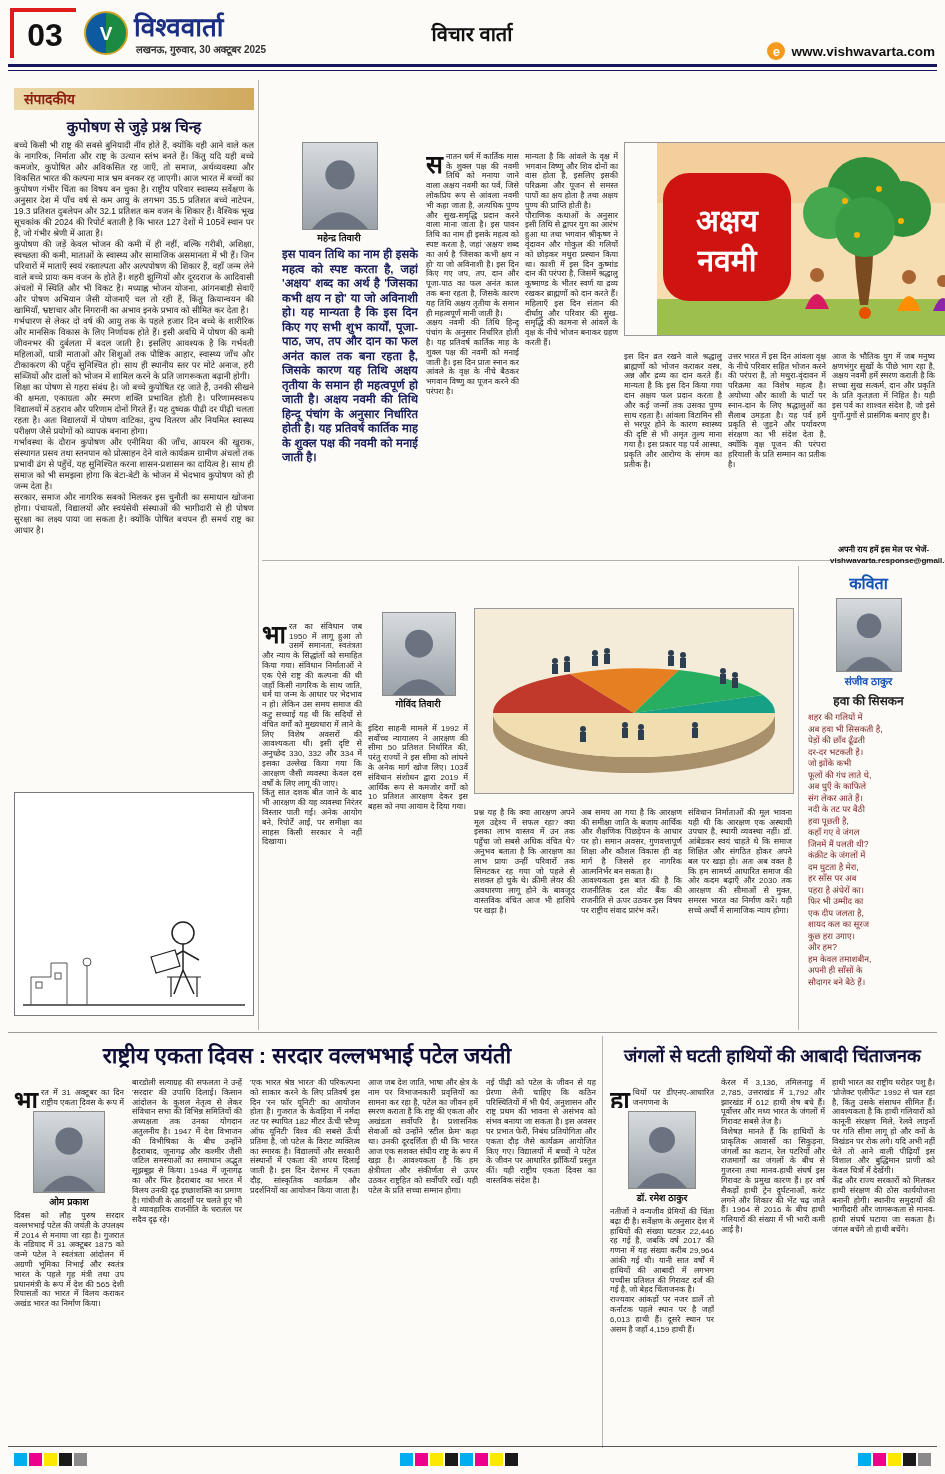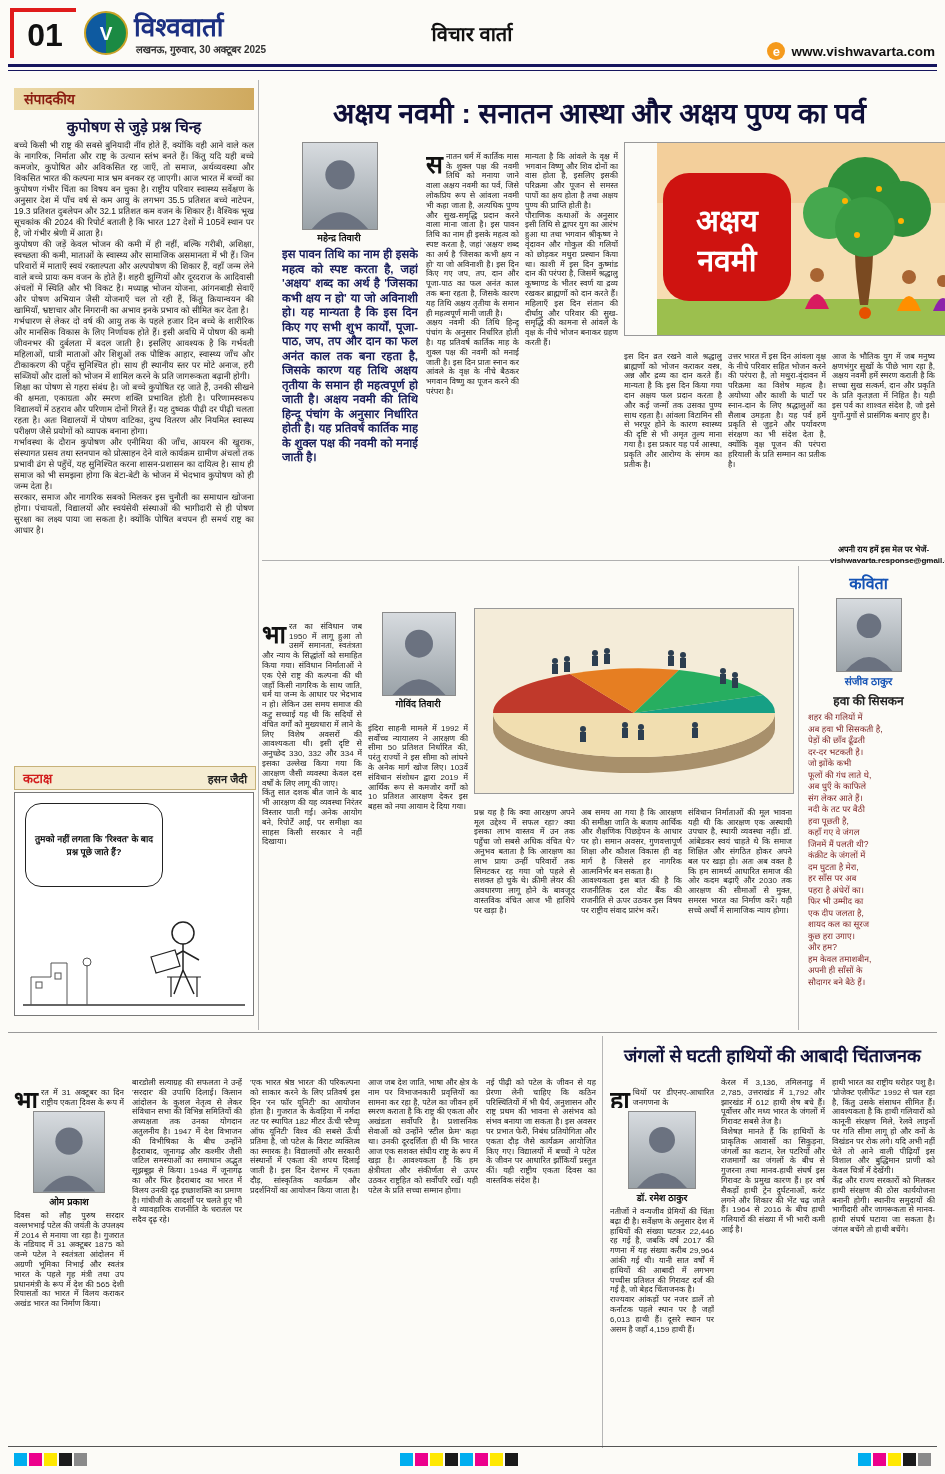--- a/index.html
+++ b/index.html
@@ -17,21 +17,21 @@
   .sw{display:inline-block;width:13px;height:13px;margin-right:2px;}
   .email{font-size:8px;font-weight:bold;color:#111;text-align:center;line-height:11px;}
   .email span{display:block;}
 </style>
 </head>
 <body>
 
 <div id="page">
 
   <div class="abs" style="left:10px;top:8px;width:62px;height:46px;border-left:4px solid #e01b1b;border-top:4px solid #e01b1b;display:flex;align-items:center;justify-content:center;">
-    <span style="font-size:32px;font-weight:bold;color:#111;">01</span>
+    <span style="font-size:32px;font-weight:bold;color:#111;">03</span>
   </div>
 
   <svg class="abs" style="left:84px;top:11px;" width="44" height="44" viewBox="0 0 44 44">
     <circle cx="22" cy="22" r="21" fill="#0e5aa0"></circle>
     <path d="M22 1 a21 21 0 0 1 0 42 z" fill="#1b8a43"></path>
     <circle cx="22" cy="22" r="21" fill="none" stroke="#c9a227" stroke-width="2"></circle>
     <text x="22" y="29" font-size="19" fill="#ffffff" text-anchor="middle" font-weight="bold">V</text>
   </svg>
 
   <div class="abs" style="left:134px;top:8px;font-size:26px;font-weight:bold;color:#1b2f82;">विश्ववार्ता</div>
@@ -56,43 +56,37 @@
 
   <div class="abs" style="left:14px;top:88px;width:230px;height:22px;background:linear-gradient(90deg,#ecd9a8,#cfa95e);color:#8a1c10;font-size:14px;font-weight:bold;line-height:22px;padding-left:10px;">संपादकीय</div>
   <div class="abs" style="left:14px;top:116px;width:240px;text-align:center;font-size:15px;font-weight:bold;color:#14143f;">कुपोषण से जुड़े प्रश्न चिन्ह</div>
   <div class="abs edtxt" style="left:14px;top:140px;width:240px;height:622px;">बच्चे किसी भी राष्ट्र की सबसे बुनियादी नींव होते हैं, क्योंकि वही आने वाले कल के नागरिक, निर्माता और राष्ट्र के उत्थान स्तंभ बनते हैं। किंतु यदि यही बच्चे कमजोर, कुपोषित और अविकसित रह जाएँ, तो समाज, अर्थव्यवस्था और विकसित भारत की कल्पना मात्र भ्रम बनकर रह जाएगी। आज भारत में बच्चों का कुपोषण गंभीर चिंता का विषय बन चुका है। राष्ट्रीय परिवार स्वास्थ्य सर्वेक्षण के अनुसार देश में पाँच वर्ष से कम आयु के लगभग 35.5 प्रतिशत बच्चे नाटेपन, 19.3 प्रतिशत दुबलेपन और 32.1 प्रतिशत कम वजन के शिकार हैं। वैश्विक भूख सूचकांक की 2024 की रिपोर्ट बताती है कि भारत 127 देशों में 105वें स्थान पर है, जो गंभीर श्रेणी में आता है।
 कुपोषण की जड़ें केवल भोजन की कमी में ही नहीं, बल्कि गरीबी, अशिक्षा, स्वच्छता की कमी, माताओं के स्वास्थ्य और सामाजिक असमानता में भी हैं। जिन परिवारों में माताएँ स्वयं रक्ताल्पता और अल्पपोषण की शिकार हैं, वहाँ जन्म लेने वाले बच्चे प्रायः कम वजन के होते हैं। शहरी झुग्गियों और दूरदराज के आदिवासी अंचलों में स्थिति और भी विकट है। मध्याह्न भोजन योजना, आंगनबाड़ी सेवाएँ और पोषण अभियान जैसी योजनाएँ चल तो रही हैं, किंतु क्रियान्वयन की खामियाँ, भ्रष्टाचार और निगरानी का अभाव इनके प्रभाव को सीमित कर देता है।
 गर्भधारण से लेकर दो वर्ष की आयु तक के पहले हजार दिन बच्चे के शारीरिक और मानसिक विकास के लिए निर्णायक होते हैं। इसी अवधि में पोषण की कमी जीवनभर की दुर्बलता में बदल जाती है। इसलिए आवश्यक है कि गर्भवती महिलाओं, धात्री माताओं और शिशुओं तक पौष्टिक आहार, स्वास्थ्य जाँच और टीकाकरण की पहुँच सुनिश्चित हो। साथ ही स्थानीय स्तर पर मोटे अनाज, हरी सब्जियों और दालों को भोजन में शामिल करने के प्रति जागरूकता बढ़ानी होगी।
 शिक्षा का पोषण से गहरा संबंध है। जो बच्चे कुपोषित रह जाते हैं, उनकी सीखने की क्षमता, एकाग्रता और स्मरण शक्ति प्रभावित होती है। परिणामस्वरूप विद्यालयों में ठहराव और परिणाम दोनों गिरते हैं। यह दुष्चक्र पीढ़ी दर पीढ़ी चलता रहता है। अतः विद्यालयों में पोषण वाटिका, दुग्ध वितरण और नियमित स्वास्थ्य परीक्षण जैसे प्रयोगों को व्यापक बनाना होगा।
 गर्भावस्था के दौरान कुपोषण और एनीमिया की जाँच, आयरन की खुराक, संस्थागत प्रसव तथा स्तनपान को प्रोत्साहन देने वाले कार्यक्रम ग्रामीण अंचलों तक प्रभावी ढंग से पहुँचें, यह सुनिश्चित करना शासन-प्रशासन का दायित्व है। साथ ही समाज को भी समझना होगा कि बेटा-बेटी के भोजन में भेदभाव कुपोषण को ही जन्म देता है।
 सरकार, समाज और नागरिक सबको मिलकर इस चुनौती का समाधान खोजना होगा। पंचायतों, विद्यालयों और स्वयंसेवी संस्थाओं की भागीदारी से ही पोषण सुरक्षा का लक्ष्य पाया जा सकता है। क्योंकि पोषित बचपन ही समर्थ राष्ट्र का आधार है।</div>
 
-  <div class="abs" style="left:14px;top:766px;width:224px;height:22px;background:#f5ecd2;border:1px solid #c7b27a;display:flex;align-items:center;justify-content:space-between;padding:0 8px;">
-    <span style="color:#d21c1c;font-weight:bold;font-size:13px;">कटाक्ष</span>
-    <span style="color:#222;font-weight:bold;font-size:11px;">हसन जैदी</span>
-  </div>
   <div class="abs" style="left:14px;top:792px;width:238px;height:222px;border:1px solid #777;background:#fff;">
-    <div style="position:absolute;left:10px;top:10px;width:128px;height:74px;border:1.5px solid #222;border-radius:16px;display:flex;align-items:center;justify-content:center;text-align:center;font-size:9px;font-weight:bold;color:#111;padding:4px;">तुमको नहीं लगता कि 'रिश्वत' के बाद प्रश्न पूछे जाते हैं?</div>
     <svg style="position:absolute;left:0;bottom:0;" width="238" height="134" viewBox="0 0 238 134">
       <line x1="8" y1="124" x2="230" y2="124" stroke="#333" stroke-width="1.5"></line>
       <path d="M16 124 V96 h20 v-14 h16 V124" fill="none" stroke="#555"></path>
       <rect x="21" y="101" width="6" height="6" fill="none" stroke="#555"></rect>
       <rect x="40" y="92" width="6" height="6" fill="none" stroke="#555"></rect>
       <line x1="72" y1="124" x2="72" y2="84" stroke="#555"></line>
       <circle cx="72" cy="81" r="4" fill="none" stroke="#555"></circle>
       <circle cx="168" cy="52" r="11" fill="#fff" stroke="#222" stroke-width="1.5"></circle>
       <path d="M168 63 v26" stroke="#222" stroke-width="1.5" fill="none"></path>
       <path d="M168 70 l-16 9 M168 70 l16 9" stroke="#222" stroke-width="1.5" fill="none"></path>
       <path d="M136 76 l24 -7 l5 16 l-24 7 z" fill="#fff" stroke="#222" stroke-width="1.2"></path>
       <path d="M168 89 l-9 24 M168 89 l11 24" stroke="#222" stroke-width="1.5" fill="none"></path>
       <path d="M152 96 h34 M156 96 v20 M182 96 v20" stroke="#222" stroke-width="1.2" fill="none"></path>
     </svg>
   </div>
 
-  <div class="abs headline" style="left:264px;top:94px;width:671px;height:40px;font-size:28px;line-height:40px;">अक्षय नवमी : सनातन आस्था और अक्षय पुण्य का पर्व</div>
 
   <div class="abs photo" style="left:302px;top:142px;width:74px;height:86px;">
     <svg viewBox="0 0 60 70">
         <circle cx="30" cy="22" r="13" fill="#6b7280"></circle>
         <path d="M5 70 Q30 40 55 70 Z" fill="#6b7280"></path>
       </svg>
   </div>
   <div class="abs pcaption" style="left:284px;top:231px;width:110px;">महेन्द्र तिवारी</div>
 
   <div class="abs" style="left:282px;top:247px;width:136px;height:310px;font-size:11.5px;line-height:14.5px;font-weight:bold;color:#1a1f5c;text-align:justify;white-space:pre-line;overflow:hidden;">इस पावन तिथि का नाम ही इसके महत्व को स्पष्ट करता है, जहां 'अक्षय' शब्द का अर्थ है 'जिसका कभी क्षय न हो' या जो अविनाशी हो। यह मान्यता है कि इस दिन किए गए सभी शुभ कार्यों, पूजा-पाठ, जप, तप और दान का फल अनंत काल तक बना रहता है, जिसके कारण यह तिथि अक्षय तृतीया के समान ही महत्वपूर्ण हो जाती है। अक्षय नवमी की तिथि हिन्दू पंचांग के अनुसार निर्धारित होती है। यह प्रतिवर्ष कार्तिक माह के शुक्ल पक्ष की नवमी को मनाई जाती है।</div>
@@ -240,20 +234,21 @@
 पहरा है अंधेरों का।
 फिर भी उम्मीद का
 एक दीप जलता है,
 शायद कल का सूरज
 कुछ हरा उगाए।
 और हम?
 हम केवल तमाशबीन,
 अपनी ही साँसों के
 सौदागर बने बैठे हैं।</div>
 
+  <div class="abs headline" style="left:14px;top:1040px;width:586px;height:32px;font-size:22px;line-height:32px;">राष्ट्रीय एकता दिवस : सरदार वल्लभभाई पटेल जयंती</div>
 
   <div class="abs" style="left:14px;top:1078px;width:110px;height:372px;overflow:hidden;">
     <div class="btxt" style="height:30px;">
       <span class="dropcap">भा</span><span>रत में 31 अक्टूबर का दिन राष्ट्रीय एकता दिवस के रूप में मनाया जाता है। इस</span>
     </div>
     <div class="photo" style="width:70px;height:80px;margin:3px auto 2px auto;">
       <svg viewBox="0 0 60 70">
           <circle cx="30" cy="22" r="13" fill="#6b7280"></circle>
           <path d="M5 70 Q30 40 55 70 Z" fill="#6b7280"></path>
         </svg>

